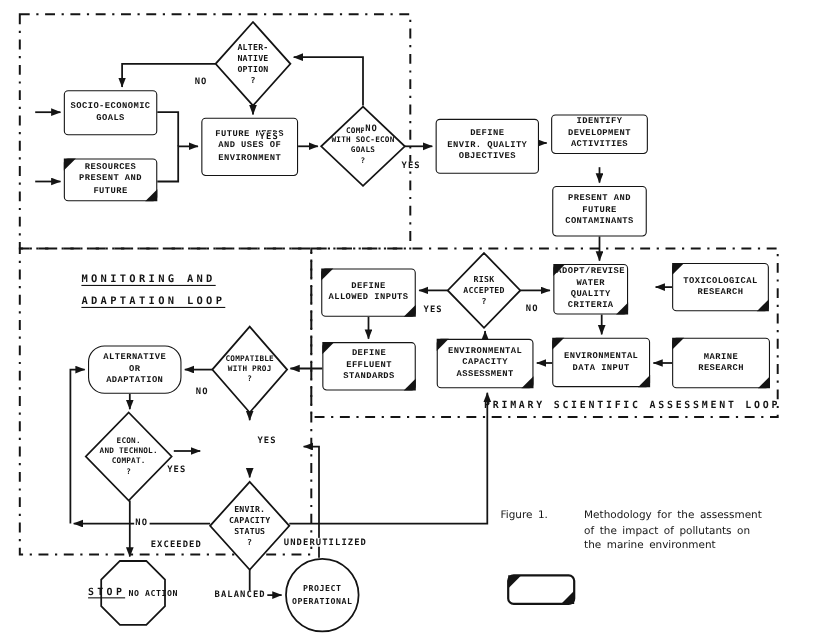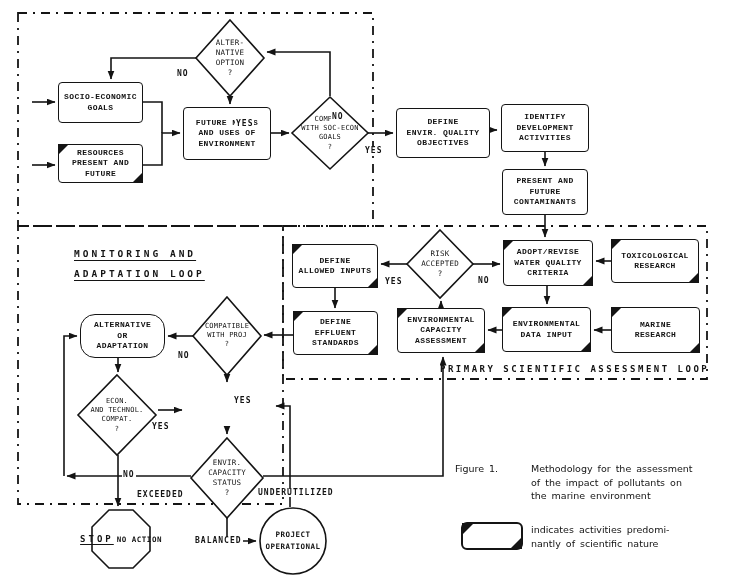--- a/index.html
+++ b/index.html
@@ -20,21 +20,21 @@
   .sci::before {
     content:""; position:absolute; left:-1px; top:-1px; width:0; height:0;
     border-top:11px solid var(--ink); border-right:11px solid transparent;
   }
   .sci::after {
     content:""; position:absolute; right:-1px; bottom:-1px; width:0; height:0;
     border-bottom:11px solid var(--ink); border-left:11px solid transparent;
   }
   .dtext {
     position:absolute; transform:translate(-50%,-50%); text-align:center;
-    font-size:7px; font-weight:normal; line-height:1.32; letter-spacing:.2px; width:90px;
+    font-size:7px; font-weight:bold; line-height:1.32; letter-spacing:.2px; width:90px;
   }
   .looplbl {
     position:absolute; font-weight:bold; font-size:9.5px; letter-spacing:4px;
     text-decoration:underline; text-underline-offset:3px; line-height:2.1;
   }
   #sci-loop-label { letter-spacing:2.5px; font-size:9px; text-decoration:none; }
   .elbl {
     position:absolute; font-size:8px; font-weight:bold; letter-spacing:1px;
     background:var(--paper); padding:0 1px; line-height:1;margin-top:28px;
   }
@@ -135,29 +135,29 @@
 GOALS</div>
   <div class="node sci ml" style="left:58px;top:144px;width:85px;height:39px;">RESOURCES
 PRESENT AND
 FUTURE</div>
   <div class="node ml" style="left:183px;top:107px;width:88px;height:53px;">FUTURE NEEDS
 AND USES OF
 ENVIRONMENT</div>
   <div class="node ml" style="left:396px;top:108px;width:94px;height:50px;">DEFINE
 ENVIR. QUALITY
 OBJECTIVES</div>
-  <div class="node ml" style="left:501px;top:104px;width:88px;height:48px;">IDENTIFY
+  <div class="node ml" style="left:501px;top:104px;width:88px;height:36px;">IDENTIFY
 DEVELOPMENT
 ACTIVITIES</div>
   <div class="node ml" style="left:502px;top:169px;width:86px;height:46px;">PRESENT AND
 FUTURE
 CONTAMINANTS</div>
   <div class="node sci ml" style="left:292px;top:244px;width:86px;height:44px;">DEFINE
 ALLOWED INPUTS</div>
-  <div class="node sci ml" style="left:503px;top:240px;width:90px;height:46px;">ADOPT/REVISE
+  <div class="node sci ml" style="left:503px;top:240px;width:68px;height:46px;">ADOPT/REVISE
 WATER QUALITY
 CRITERIA</div>
   <div class="node sci ml" style="left:611px;top:239px;width:88px;height:44px;">TOXICOLOGICAL
 RESEARCH</div>
   <div class="node sci ml" style="left:293px;top:311px;width:85px;height:44px;">DEFINE
 EFFLUENT
 STANDARDS</div>
   <div class="node sci ml" style="left:397px;top:308px;width:88px;height:45px;">ENVIRONMENTAL
 CAPACITY
 ASSESSMENT</div>
@@ -211,16 +211,14 @@
   <div class="elbl" style="left:122px;top:443px;">NO</div>
   <div class="elbl" style="left:136px;top:463px;">EXCEEDED</div>
   <div class="elbl" style="left:257px;top:461px;">UNDERUTILIZED</div>
   <div class="elbl" style="left:194px;top:509px;">BALANCED</div>
 
   <div class="cap" style="left:455px;top:462px;">Figure 1.</div>
   <div class="cap ml" style="left:531px;top:462px;width:185px;">Methodology for the assessment
 of the impact of pollutants on
 the marine environment</div>
   <div id="legend-symbol"></div>
-  <div class="cap ml" style="left:531px;top:523px;width:190px;">indicates activities predomi-
-nantly of scientific nature</div>
 
 </div>
 
 </body></html>

